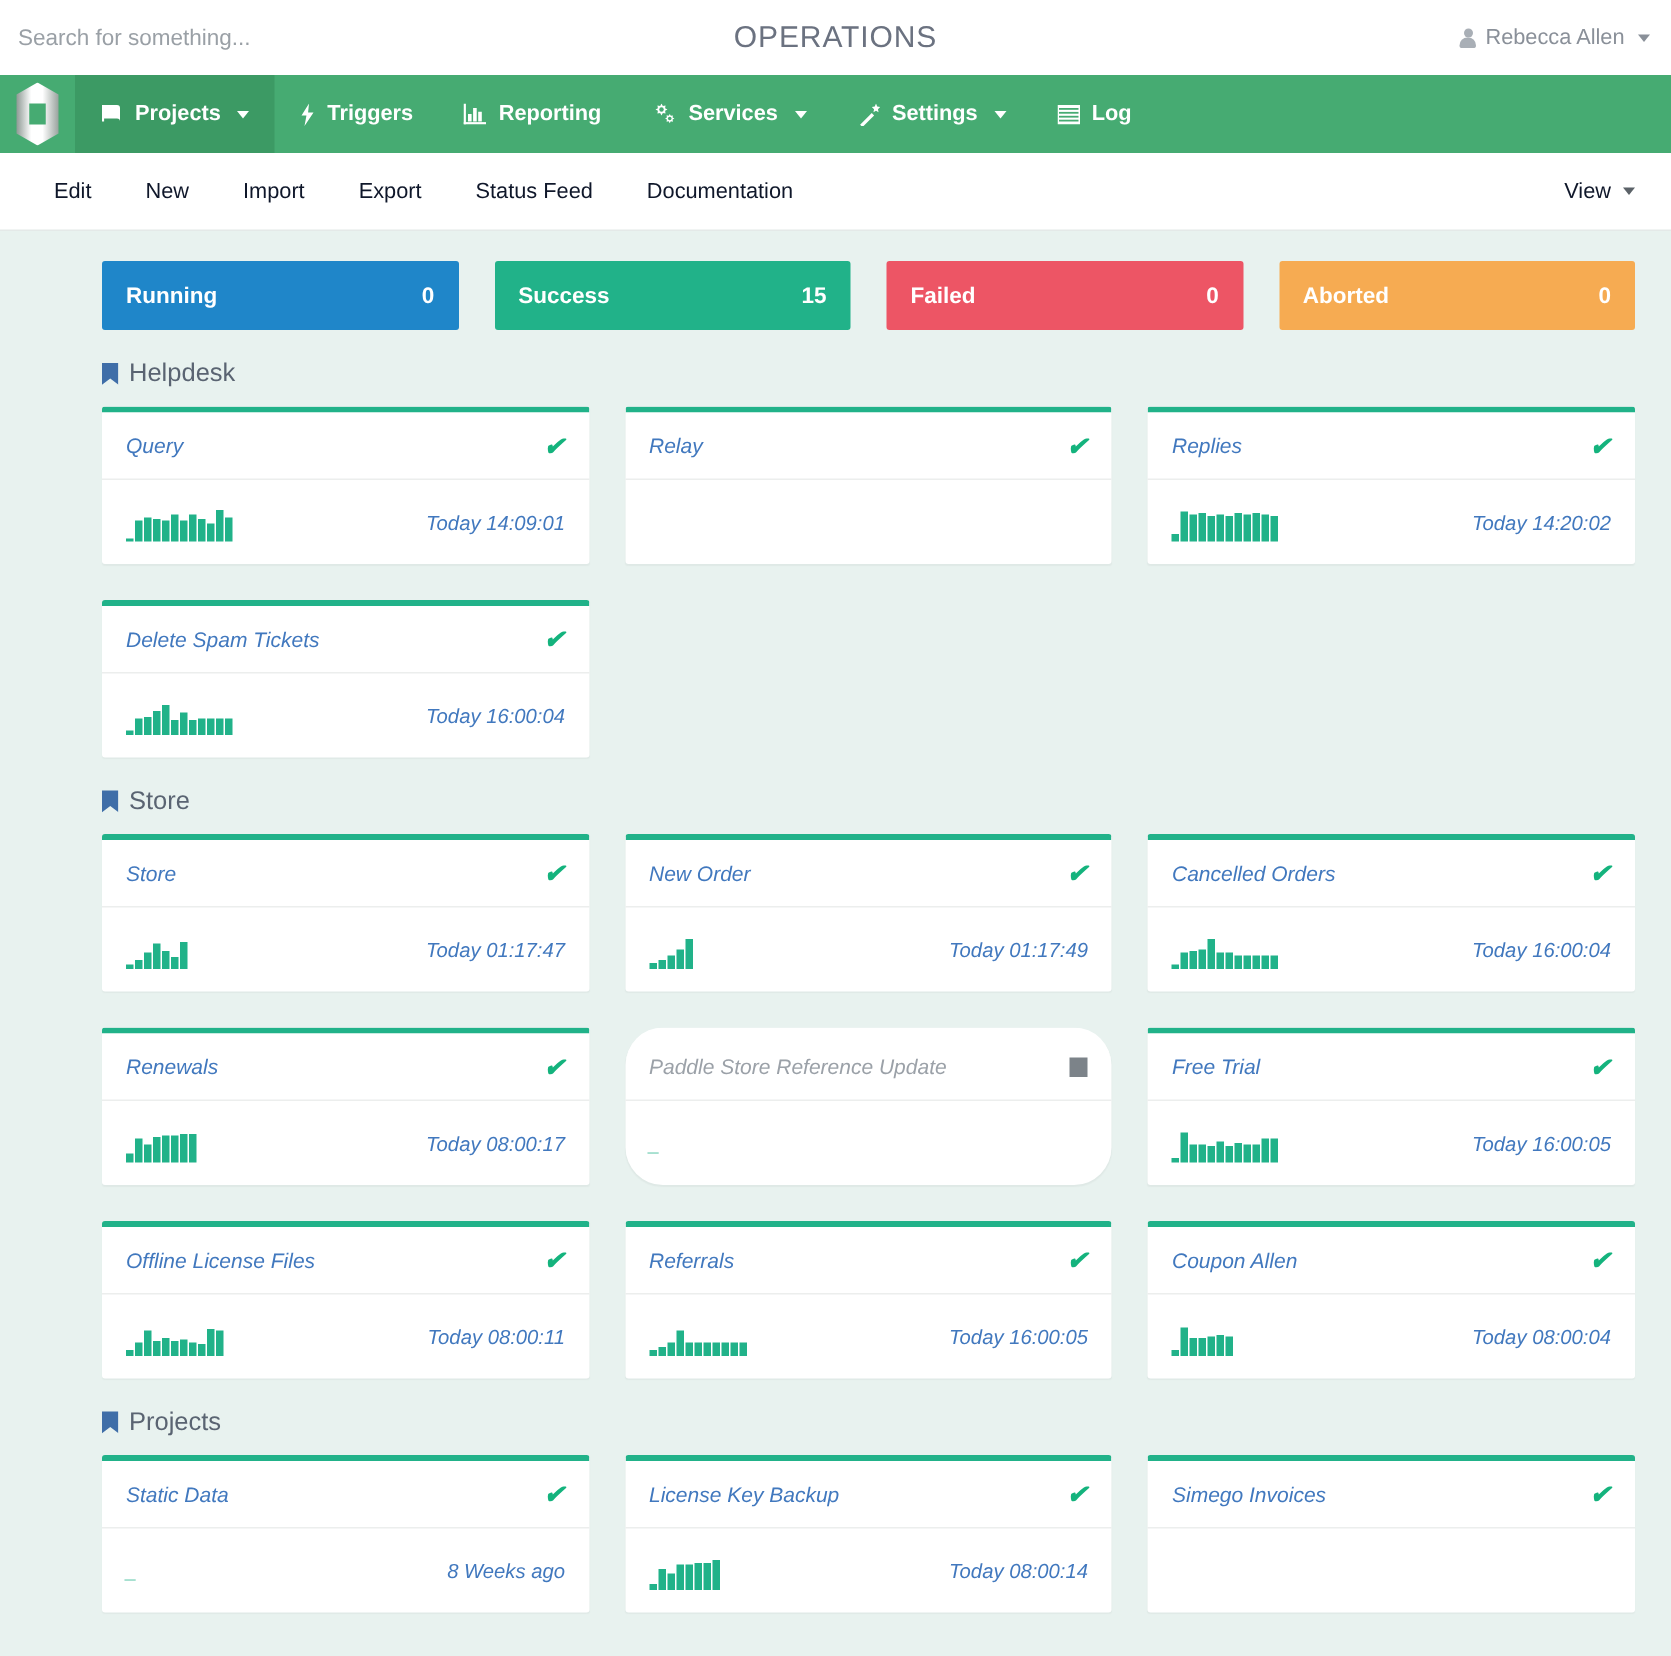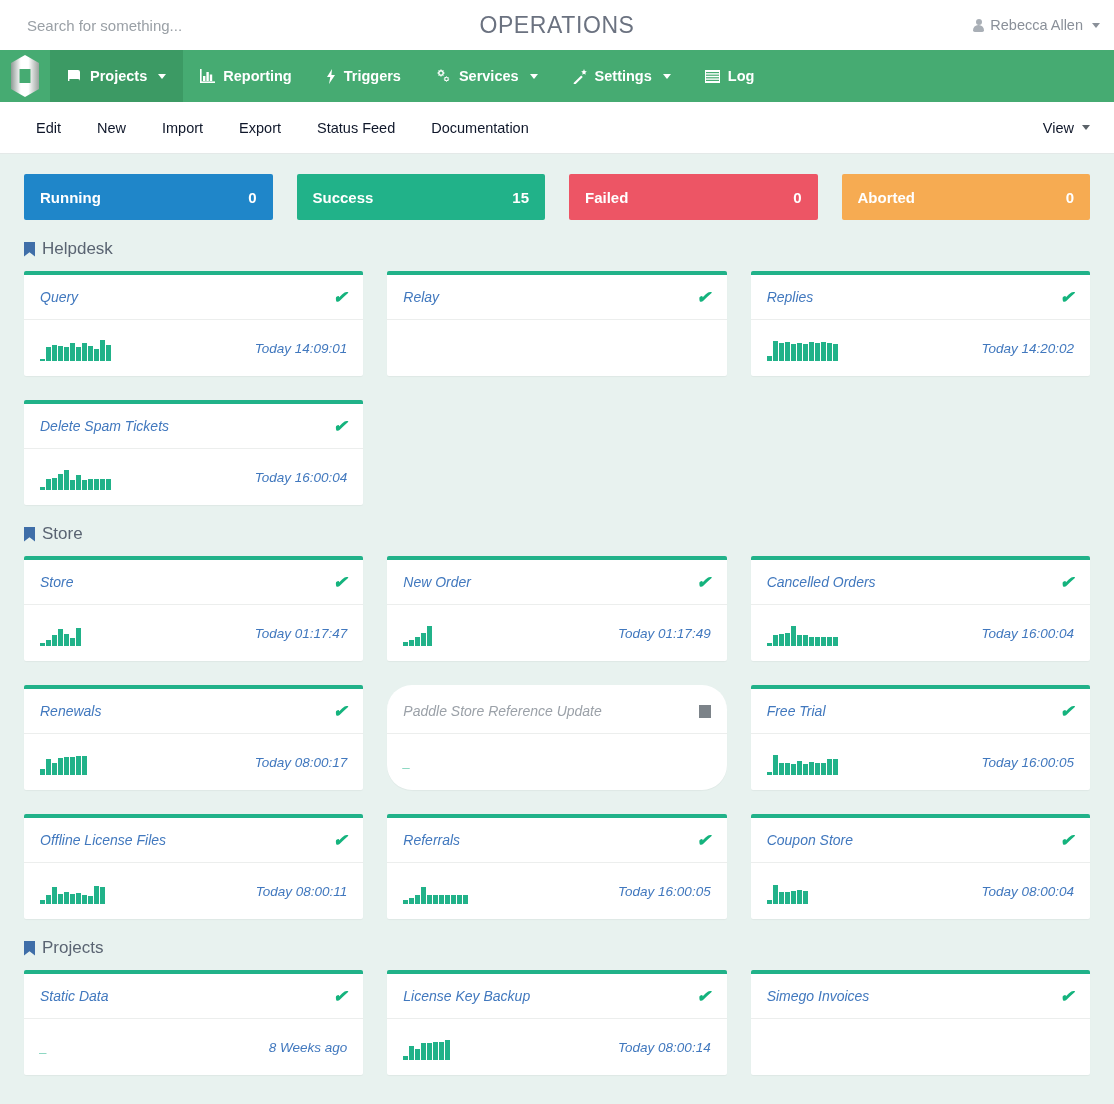--- a/index.html
+++ b/index.html
@@ -16,26 +16,26 @@
   
   .topbar {
     height: 50px; background: #ffffff;
     display: flex; align-items: center;
     position: relative;
   }
   .search-input {
     border: none; outline: none; background: transparent;
     font-family: "Liberation Sans", sans-serif;
     font-size: 15px; color: #333;
-    padding: 0 27px; height: 48px; width: 360px;
+    padding: 0 12px; height: 48px; width: 360px;
   }
   .search-input::placeholder { color: #9aa0a6; }
   .app-title {
     position: absolute; left: 0; right: 0; text-align: center;
-    font-size: 23px; color: #6b7280; letter-spacing: .6px;
+    font-size: 20px; color: #6b7280; letter-spacing: .6px;
     pointer-events: none;
   }
   .user-menu {
     margin-left: auto; margin-right: 14px;
     display: flex; align-items: center; gap: 6px;
     color: #8a9099; font-size: 14.5px; cursor: pointer;
     z-index: 2;
   }
   .user-icon { width: 11px; height: 13px; position: relative; display:inline-block; }
   .user-icon::before {
@@ -77,21 +77,21 @@
     height: 52px; background:#fff; display:flex; align-items:center;
     padding: 0 18px; border-bottom: 1px solid #e4e9e8;
   }
   .sub-item {
     padding: 0 18px; font-size: 14.5px; color:#0f172a; cursor:pointer;
     line-height: 52px;
   }
   .sub-right { margin-left:auto; display:flex; align-items:center; }
 
   
-  .content { padding: 20px 24px 0 24px; }
+  .content { padding: 20px 24px 0 24px; margin-left: 44px; }
 
   .stat-row { display:flex; gap: 24px; }
   .stat {
     flex:1; height: 46px; border-radius:2px;
     display:flex; align-items:center; justify-content:space-between;
     padding: 0 16px; color:#fff; font-size:15px; font-weight:bold;
     cursor:pointer;
   }
 
   .section-head {
@@ -167,38 +167,38 @@
           <path fill="#fff" d="M2 1h9a2 2 0 0 1 2 2v9a2 2 0 0 0-2-2H2z"></path>
           <rect x="1" y="1" width="1.4" height="11" fill="#fff"></rect>
         </svg>
     </span>
     <span>Projects</span>
     <span class="caret"></span>
   </div>
 
   <div class="nav-item">
     <span class="nav-ico">
+      <svg width="10" height="15" viewBox="0 0 10 15">
+          <polygon fill="#fff" points="6,0 1,8 4.3,8 3,15 9,6 5.4,6"></polygon>
+        </svg>
+    </span>
+    <span>Triggers</span>
+  </div>
+
+  <div class="nav-item">
+    <span class="nav-ico">
       <svg width="15" height="14" viewBox="0 0 15 14">
         <rect x="0" y="0" width="1.6" height="14" fill="#fff"></rect>
           <rect x="0" y="12.4" width="15" height="1.6" fill="#fff"></rect>
         <rect x="3" y="7" width="2.4" height="5" fill="#fff"></rect>
           <rect x="6.4" y="3" width="2.4" height="9" fill="#fff"></rect>
         <rect x="9.8" y="5.5" width="2.4" height="6.5" fill="#fff"></rect>
       </svg>
     </span>
     <span>Reporting</span>
-  </div>
-
-  <div class="nav-item">
-    <span class="nav-ico">
-      <svg width="10" height="15" viewBox="0 0 10 15">
-          <polygon fill="#fff" points="6,0 1,8 4.3,8 3,15 9,6 5.4,6"></polygon>
-        </svg>
-    </span>
-    <span>Triggers</span>
   </div>
 
   <div class="nav-item">
     <span class="nav-ico">
       <svg width="16" height="15" viewBox="0 0 16 15">
         <g fill="#fff">
           <path d="M6 0l.9 1.6 1.8-.3-.3 1.8L10 4l-1.6.9.3 1.8-1.8-.3L6 8l-.9-1.6-1.8.3.3-1.8L2 4l1.6-.9L3.3 1.3l1.8.3z"></path>
           <circle cx="6" cy="4" r="1.5" fill="#46ab72"></circle>
           <path d="M11.5 7l.7 1.2 1.4-.2-.2 1.4L14.6 10l-1.2.7.2 1.4-1.4-.2-.7 1.2-.7-1.2-1.4.2.2-1.4L8.4 10l1.2-.7-.2-1.4 1.4.2z"></path>
           <circle cx="11.5" cy="10" r="1.2" fill="#46ab72"></circle>
@@ -503,21 +503,21 @@
               <i style="height: 9px;"></i>
               <i style="height: 9px;"></i>
               <i style="height: 9px;"></i>
               <i style="height: 9px;"></i>
             </div>
             <span class="stamp">Today 16:00:05</span>
           </div>
         </div>
         <div class="card">
           <div class="card-head">
-            <span class="card-title">Coupon Store</span>
+            <span class="card-title">Coupon Allen</span>
             <span class="tick">✔</span>
           </div>
           <div class="card-body">
             <div class="spark">
               <i style="height: 4px;"></i>
               <i style="height: 19px;"></i>
               <i style="height: 12px;"></i>
               <i style="height: 12px;"></i>
               <i style="height: 13px;"></i>
               <i style="height: 14px;"></i>

